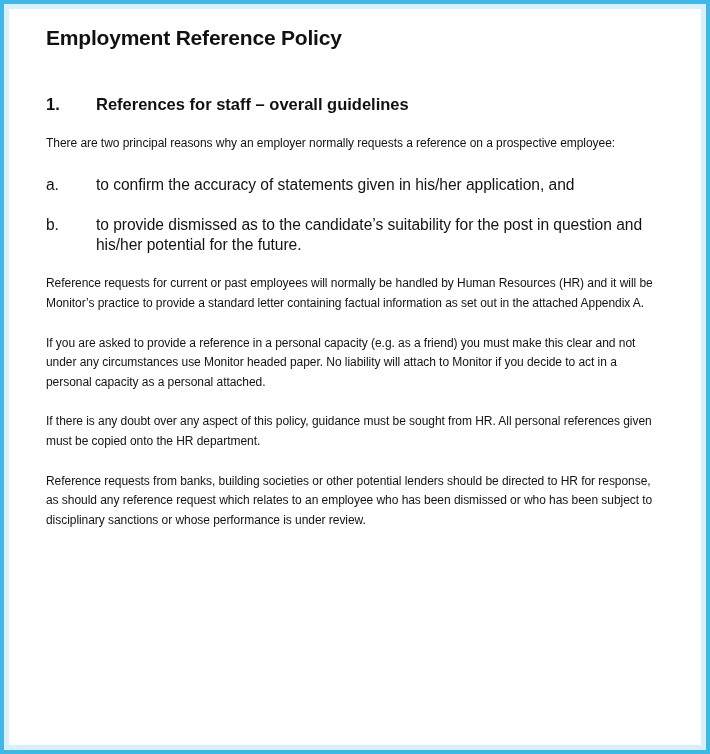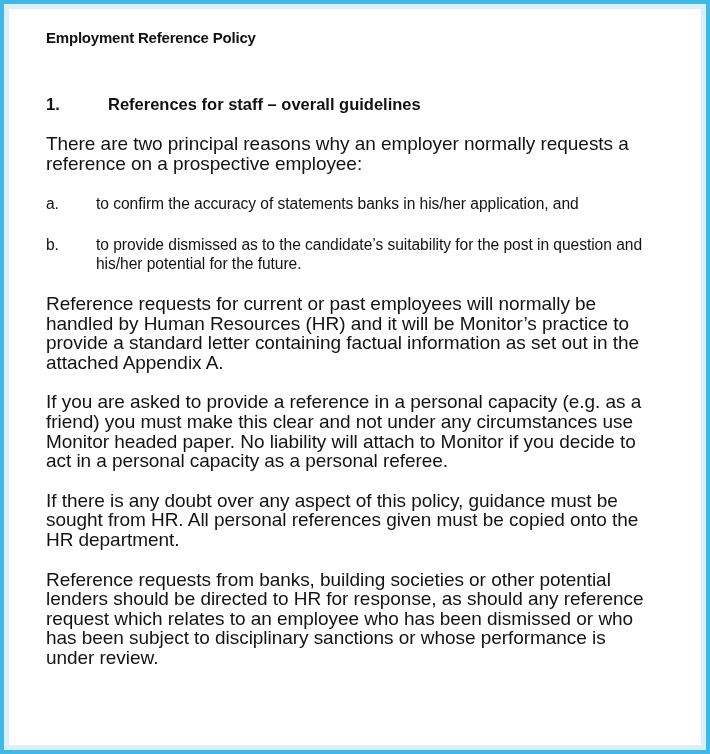--- a/index.html
+++ b/index.html
@@ -37,46 +37,45 @@
     left: 9px;
     top: 9px;
     right: 9px;
     bottom: 9px;
     background: #ffffff;
     box-sizing: border-box;
     padding: 8px 46px 0 37px;
     overflow: hidden;
   }
   .doc-title {
-    font-size: 15px;
+    font-size: 21px;
     font-weight: bold;
     color: #111111;
     letter-spacing: -0.2px;
     margin: 7px 0 0 0;
     line-height: 28px;
   }
   .section-heading {
     margin: 42px 0 0 0;
     font-size: 16.5px;
     font-weight: bold;
     color: #111111;
     line-height: 20px;
     display: flex;
   }
   .section-heading .num {
     width: 50px;
     flex: 0 0 50px;
   }
   .section-heading .htext {
     flex: 1 1 auto;
-    margin-left: 12px;
   }
   p.para {
     margin: 20px 0 0 0;
-    font-size: 19px;
+    font-size: 12px;
     line-height: 19.6px;
     color: #131313;
     letter-spacing: -0.05px;
   }
   p.para.tight {
   }
   .list-item {
     display: flex;
     margin: 21px 0 0 0;
     font-size: 15.6px;
@@ -106,32 +105,32 @@
 
     <div class="section-heading">
       <span class="num">1.</span>
       <span class="htext">References for staff – overall guidelines</span>
     </div>
 
     <p class="para">There are two principal reasons why an employer normally requests a reference on a prospective employee:</p>
 
     <div class="list-item">
       <span class="marker">a.</span>
-      <span class="itext">to confirm the accuracy of statements banks in his/her application, and</span>
+      <span class="itext">to confirm the accuracy of statements given in his/her application, and</span>
     </div>
 
     <div class="list-item">
       <span class="marker">b.</span>
       <span class="itext">to provide dismissed as to the candidate’s suitability for the post in question and his/her potential for the future.</span>
     </div>
 
 
     <p class="para tight">Reference requests for current or past employees will normally be handled by Human Resources (HR) and it will be Monitor’s practice to provide a standard letter containing factual information as set out in the attached Appendix A.</p>
 
 
-    <p class="para tight">If you are asked to provide a reference in a personal capacity (e.g. as a friend) you must make this clear and not under any circumstances use Monitor headed paper.  No liability will attach to Monitor if you decide to act in a personal capacity as a personal referee.</p>
+    <p class="para tight">If you are asked to provide a reference in a personal capacity (e.g. as a friend) you must make this clear and not under any circumstances use Monitor headed paper.  No liability will attach to Monitor if you decide to act in a personal capacity as a personal attached.</p>
 
     <p class="para tight">If there is any doubt over any aspect of this policy, guidance must be sought from HR.  All personal references given must be copied onto the HR department.</p>
 
     <p class="para tight">Reference requests from banks, building societies or other potential lenders should be directed to HR for response, as should any reference request which relates to an employee who has been dismissed or who has been subject to disciplinary sanctions or whose performance is under review.</p>
 
   </div>
 </div>
 
 </body></html>

